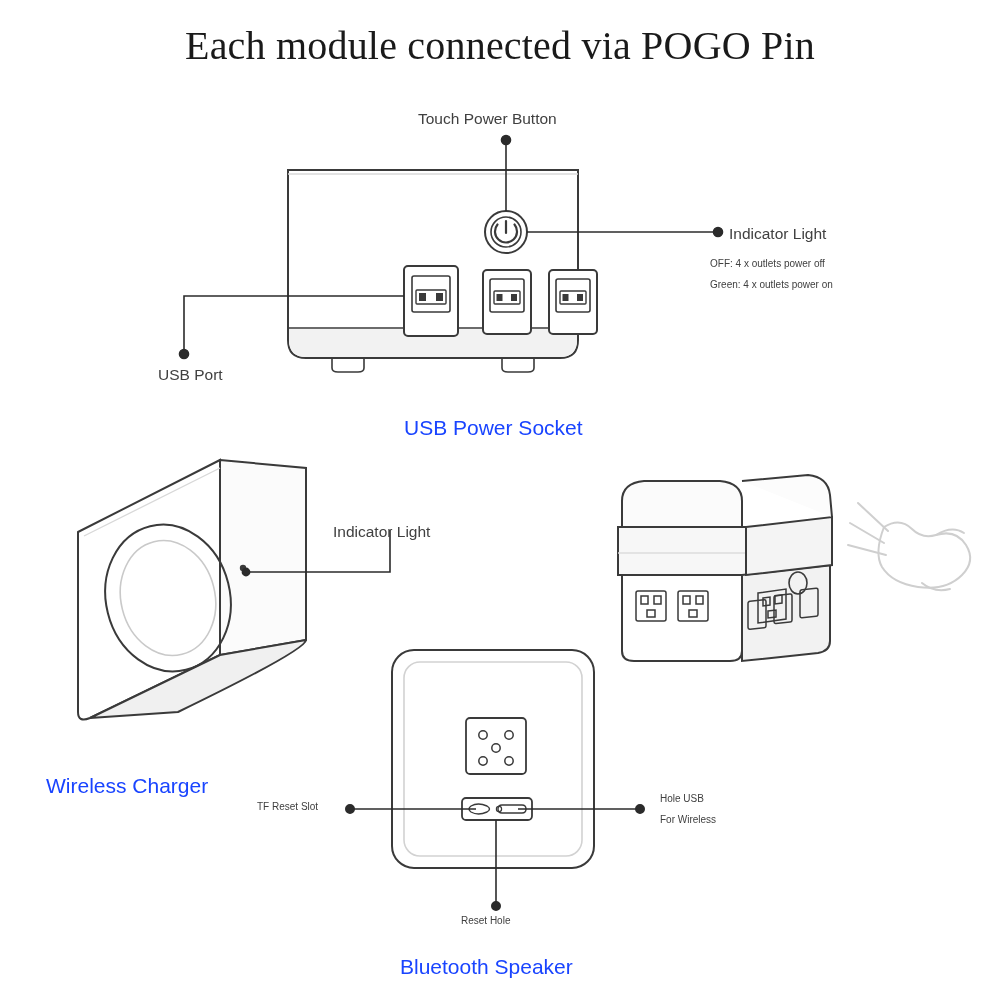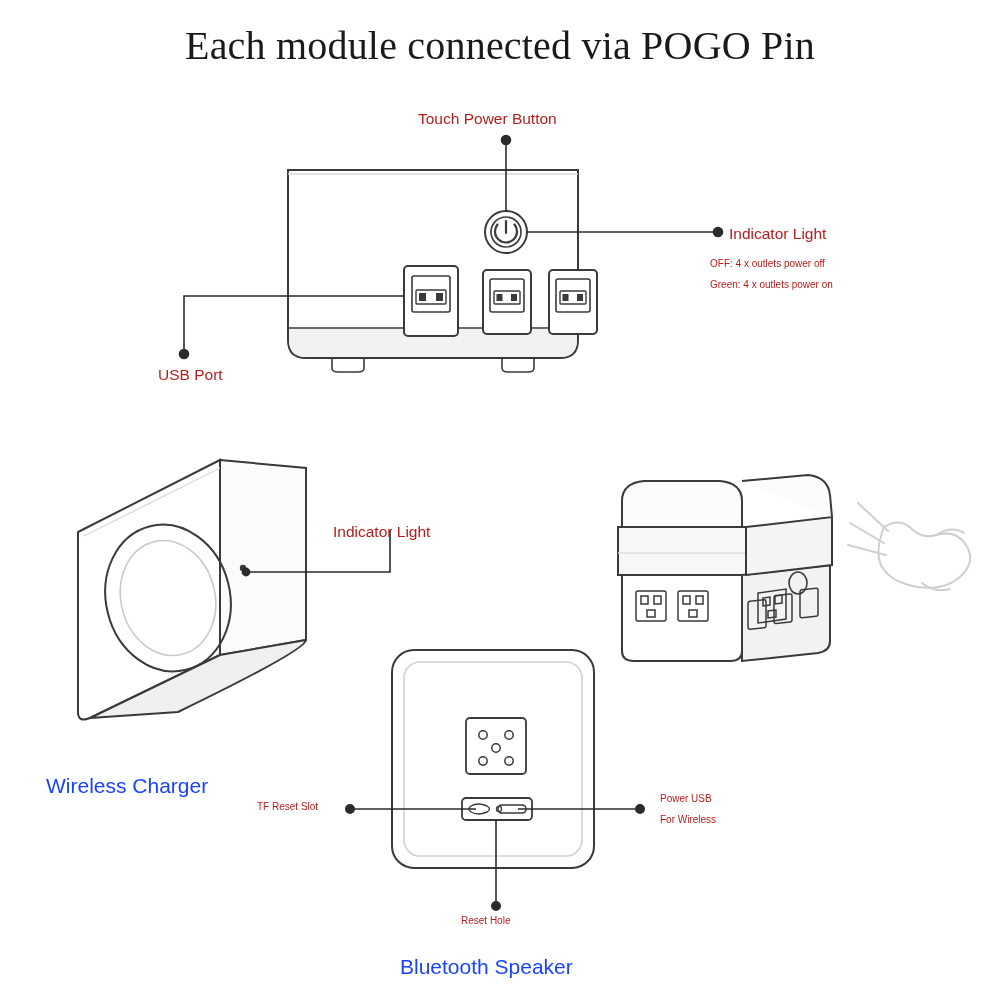--- a/index.html
+++ b/index.html
@@ -25,21 +25,21 @@
     left: 0; top: 22px;
     width: 1000px;
     text-align: center;
     font-family: "Liberation Serif", serif;
     font-size: 40px;
     color: #1a1a1a;
     letter-spacing: 0.2px;
   }
   .callout {
     font-size: 15.5px;
-    color: #b91c1c;
+    color: #404040;
     white-space: nowrap;
   }
   .callout.small {
     font-size: 10px;
   }
   .section-label {
     font-size: 21px;
     color: #1944ff;
     white-space: nowrap;
   }
@@ -109,20 +109,21 @@
       <path d="M284,196 L64,196 L64,254" fill="none"></path>
       <circle cx="64" cy="254" r="4.5"></circle>
     </g>
   </svg>
 
   <div class="abs callout" style="left:418px; top:110px;">Touch Power Button</div>
   <div class="abs callout" style="left:729px; top:225px;">Indicator Light</div>
   <div class="abs callout small" style="left:710px; top:258px;">OFF: 4 x outlets power off</div>
   <div class="abs callout small" style="left:710px; top:279px;">Green: 4 x outlets power on</div>
   <div class="abs callout" style="left:158px; top:366px;">USB Port</div>
+  <div class="abs section-label" style="left:404px; top:416px;">USB Power Socket</div>
 
   <svg class="abs" style="left:60px; top:450px;" width="420" height="300" viewBox="0 0 420 300">
     <g fill="none" stroke="#3a3a3a" stroke-width="2">
 
       <path d="M160,10 L246,18 L246,190 L160,205 Z" fill="#fbfbfb"></path>
 
       <path d="M18,82 L160,10 L160,205 L30,268 Q18,273 18,262 Z" fill="#ffffff"></path>
 
       <path d="M246,190 L160,205 L30,268 L118,262 Q246,200 246,190 Z" fill="#f0f0f0"></path>
 
@@ -230,18 +231,18 @@
       <circle cx="400" cy="179" r="4.2"></circle>
     </g>
 
     <g stroke="#2b2b2b" stroke-width="1.6" fill="#2b2b2b">
       <path d="M256,190 L256,276" fill="none"></path>
       <circle cx="256" cy="276" r="4.2"></circle>
     </g>
   </svg>
 
   <div class="abs callout small" style="left:257px; top:801px;">TF Reset Slot</div>
-  <div class="abs callout small" style="left:660px; top:793px;">Power USB</div>
+  <div class="abs callout small" style="left:660px; top:793px;">Hole USB</div>
   <div class="abs callout small" style="left:660px; top:814px;">For Wireless</div>
   <div class="abs callout small" style="left:461px; top:915px;">Reset Hole</div>
   <div class="abs section-label" style="left:400px; top:955px;text-align:center;">Bluetooth Speaker</div>
 
 </div>
 
 </body></html>

